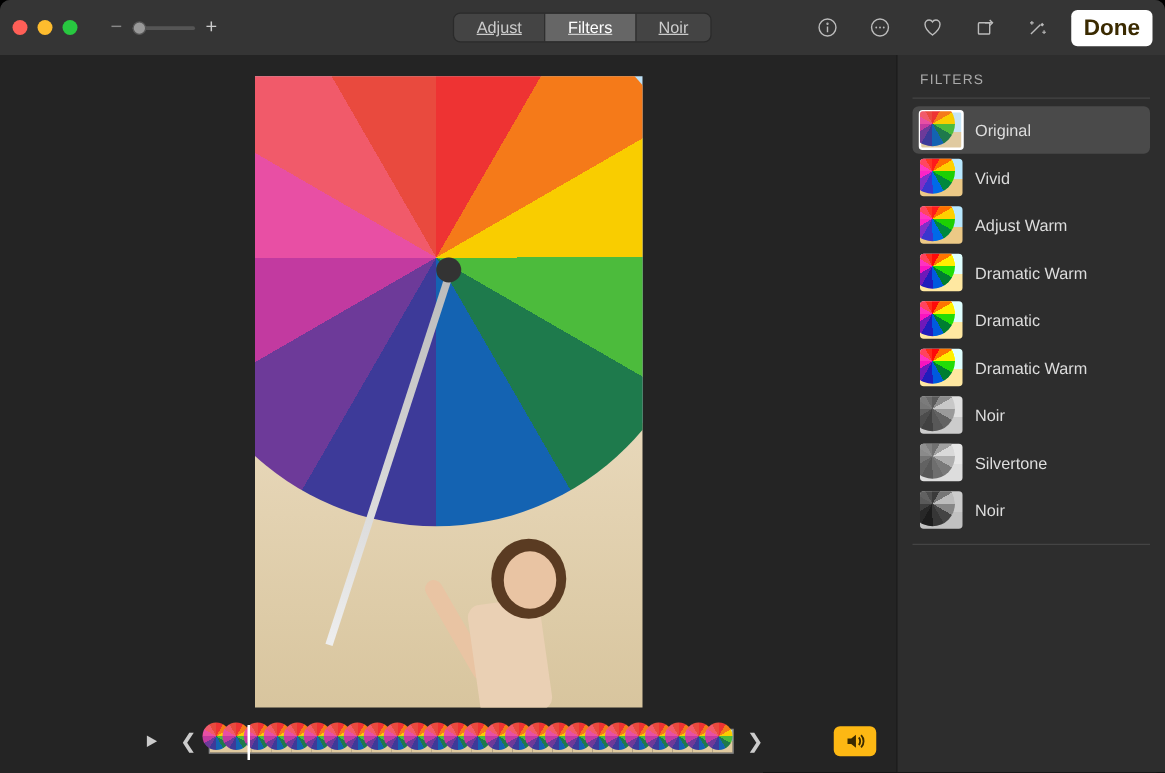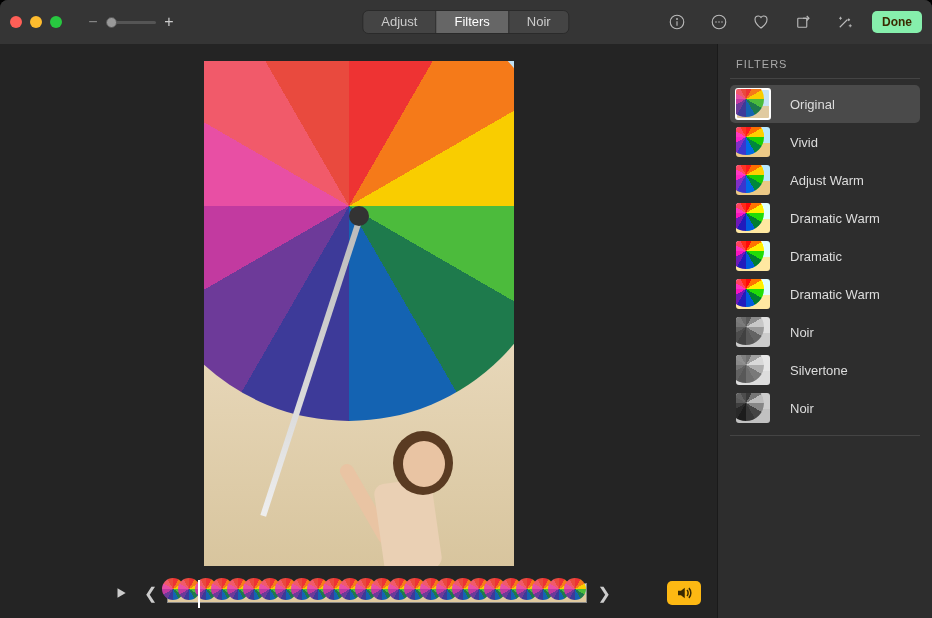--- a/index.html
+++ b/index.html
@@ -28,29 +28,30 @@
   .dot.red { background: #ff5f57; } .dot.yellow { background: #febc2e; } .dot.green { background: #28c840; }
   .zoom-ctl { display: flex; align-items: center; gap: 6px; margin-left: 6px;}
   .zoom-minus, .zoom-plus { color: #888; font-size: 16px; width: 14px; text-align: center;}
   .zoom-plus{color:#ccc;}
   .zoom-track { width: 50px; height: 3px; background: #555; border-radius: 2px; position: relative;}
   .zoom-thumb { position: absolute; left: 0; top: -4px; width: 11px; height: 11px; background: #999; border: 1px solid #555; border-radius: 50%;}
   .seg-control {
     display: flex; position: absolute; left: 50%; transform: translateX(-50%);
     background: #444; border-radius: 6px; height: 24px; overflow: hidden;
     border:1px solid #2a2a2a;
+    text-decoration:underline;
   }
   .seg-item { padding: 0 18px; font-size: 13px; color: #ccc; line-height: 22px; cursor: pointer;}
   .seg-item.active { background: #666; color: #fff; }
   .seg-sep{width:1px;background:#2d2d2d;}
   .tb-right { margin-left: auto; display: flex; align-items: center; gap: 12px;}
   .tb-icon { width: 30px; height: 24px; display:flex; align-items:center; justify-content:center; color:#bbb; cursor:pointer;}
   .tb-icon svg{width:18px;height:18px;stroke:#bbb;fill:none;stroke-width:1.5;}
   .done-btn {
-    background: #86efac; color: #3a2a00; font-weight: 600; font-size: 12px;
+    background: #ffffff; color: #3a2a00; font-weight: 600; font-size: 18px;
     padding: 4px 10px; border-radius: 5px; cursor: pointer;
   }
   
   .body { flex: 1; display: flex; min-height: 0;}
   .canvas-area {
     flex: 1; display: flex; flex-direction: column; background: #242424; min-width:0;
   }
   .canvas-main { flex: 1; display: flex; align-items:center; justify-content:center; padding: 10px 0 6px 0;}
   .photo {
     width: 310px; height: 505px; position: relative;
@@ -99,21 +100,21 @@
   
   .sidebar {
     width: 215px; background: #2d2d2d; border-left:1px solid #1a1a1a;
     padding: 12px 12px; display:flex; flex-direction:column;
   }
   .sidebar-title {
     font-size: 11px; letter-spacing: 1px; color: #aaa; margin: 2px 0 6px 6px;
   }
   .sidebar hr{border:none;border-top:1px solid #444;margin:2px 0 6px 0;}
   .filter-item{
-    display:flex;align-items:center;gap:20px;padding:4px 6px;border-radius:5px;cursor:pointer;
+    display:flex;align-items:center;gap:10px;padding:4px 6px;border-radius:5px;cursor:pointer;
     font-size:13px;color:#ddd;
   }
   .filter-item.selected{background:#4a4a4a;}
   .filter-thumb{
     width:34px;height:30px;border-radius:3px;position:relative;overflow:hidden;
     background:linear-gradient(#c7e5f7 0 55%, #e0caa0 55% 100%);
   }
   .filter-thumb.selected{outline:2px solid #fff;outline-offset:-1px;border-radius:2px;}
   .filter-thumb .thumb-umbrella{left:-8px;top:-8px;width:36px;height:36px;}
   .filter-thumb.bw{filter:grayscale(1);}

